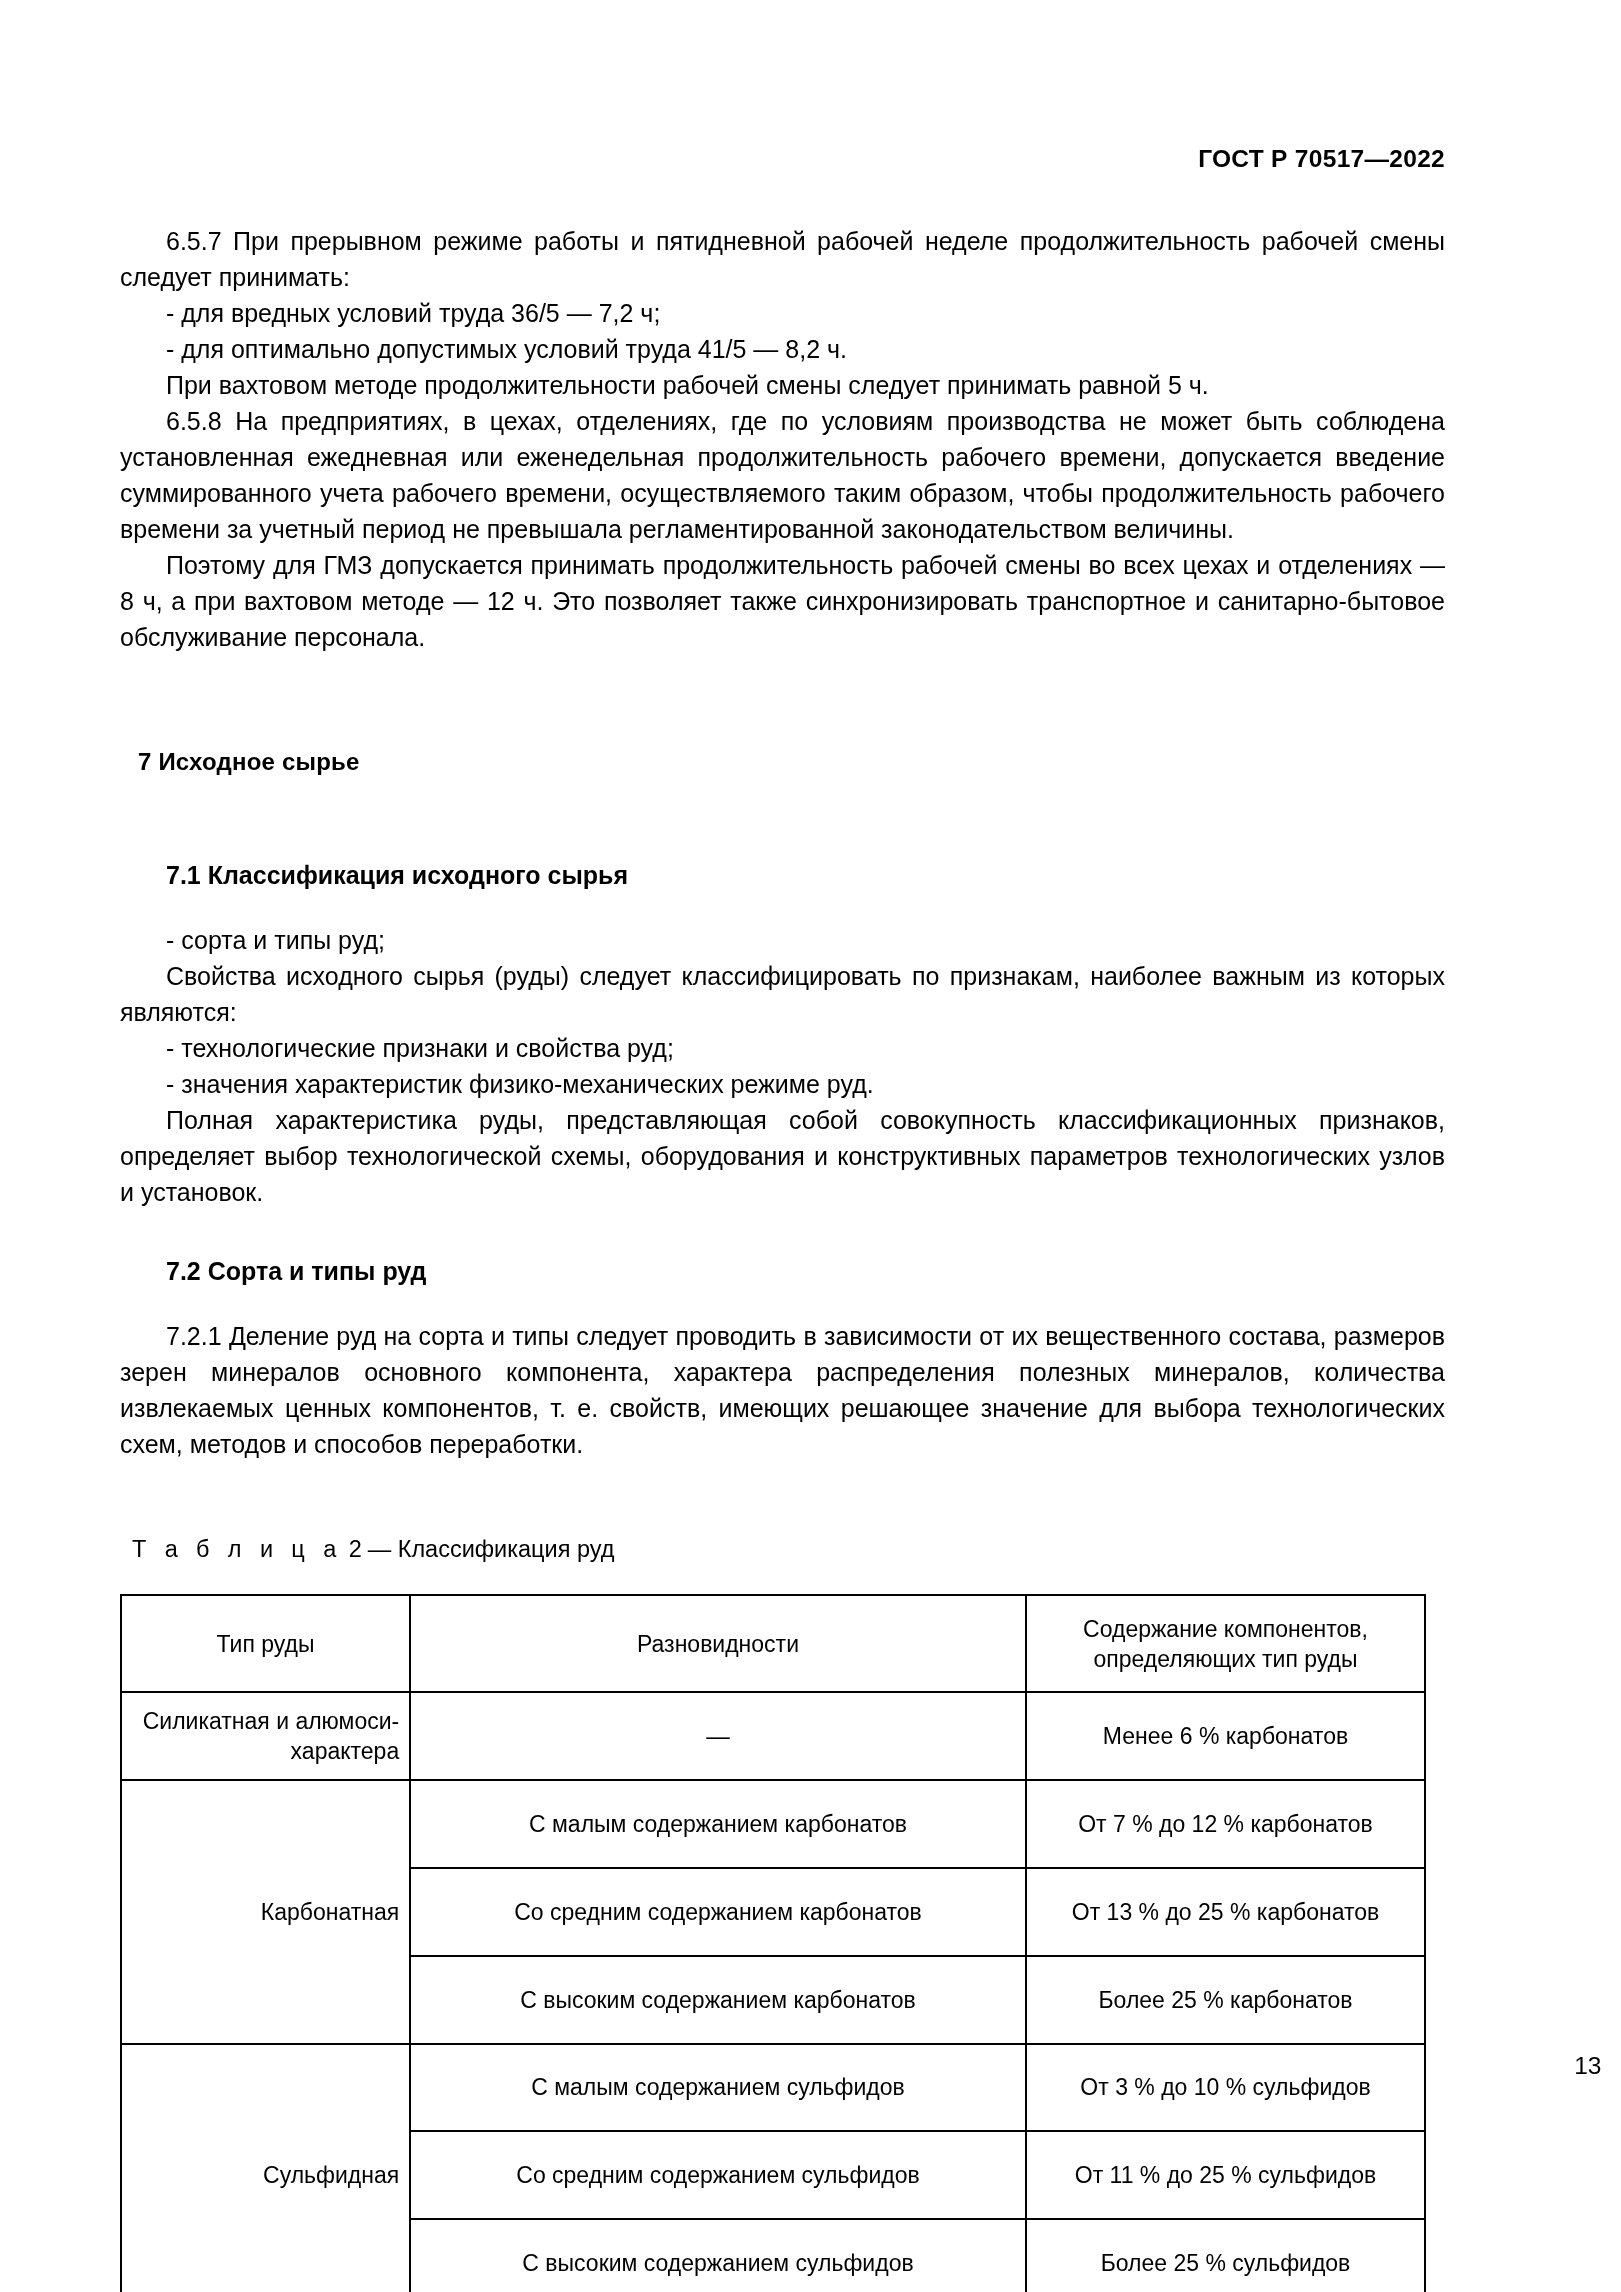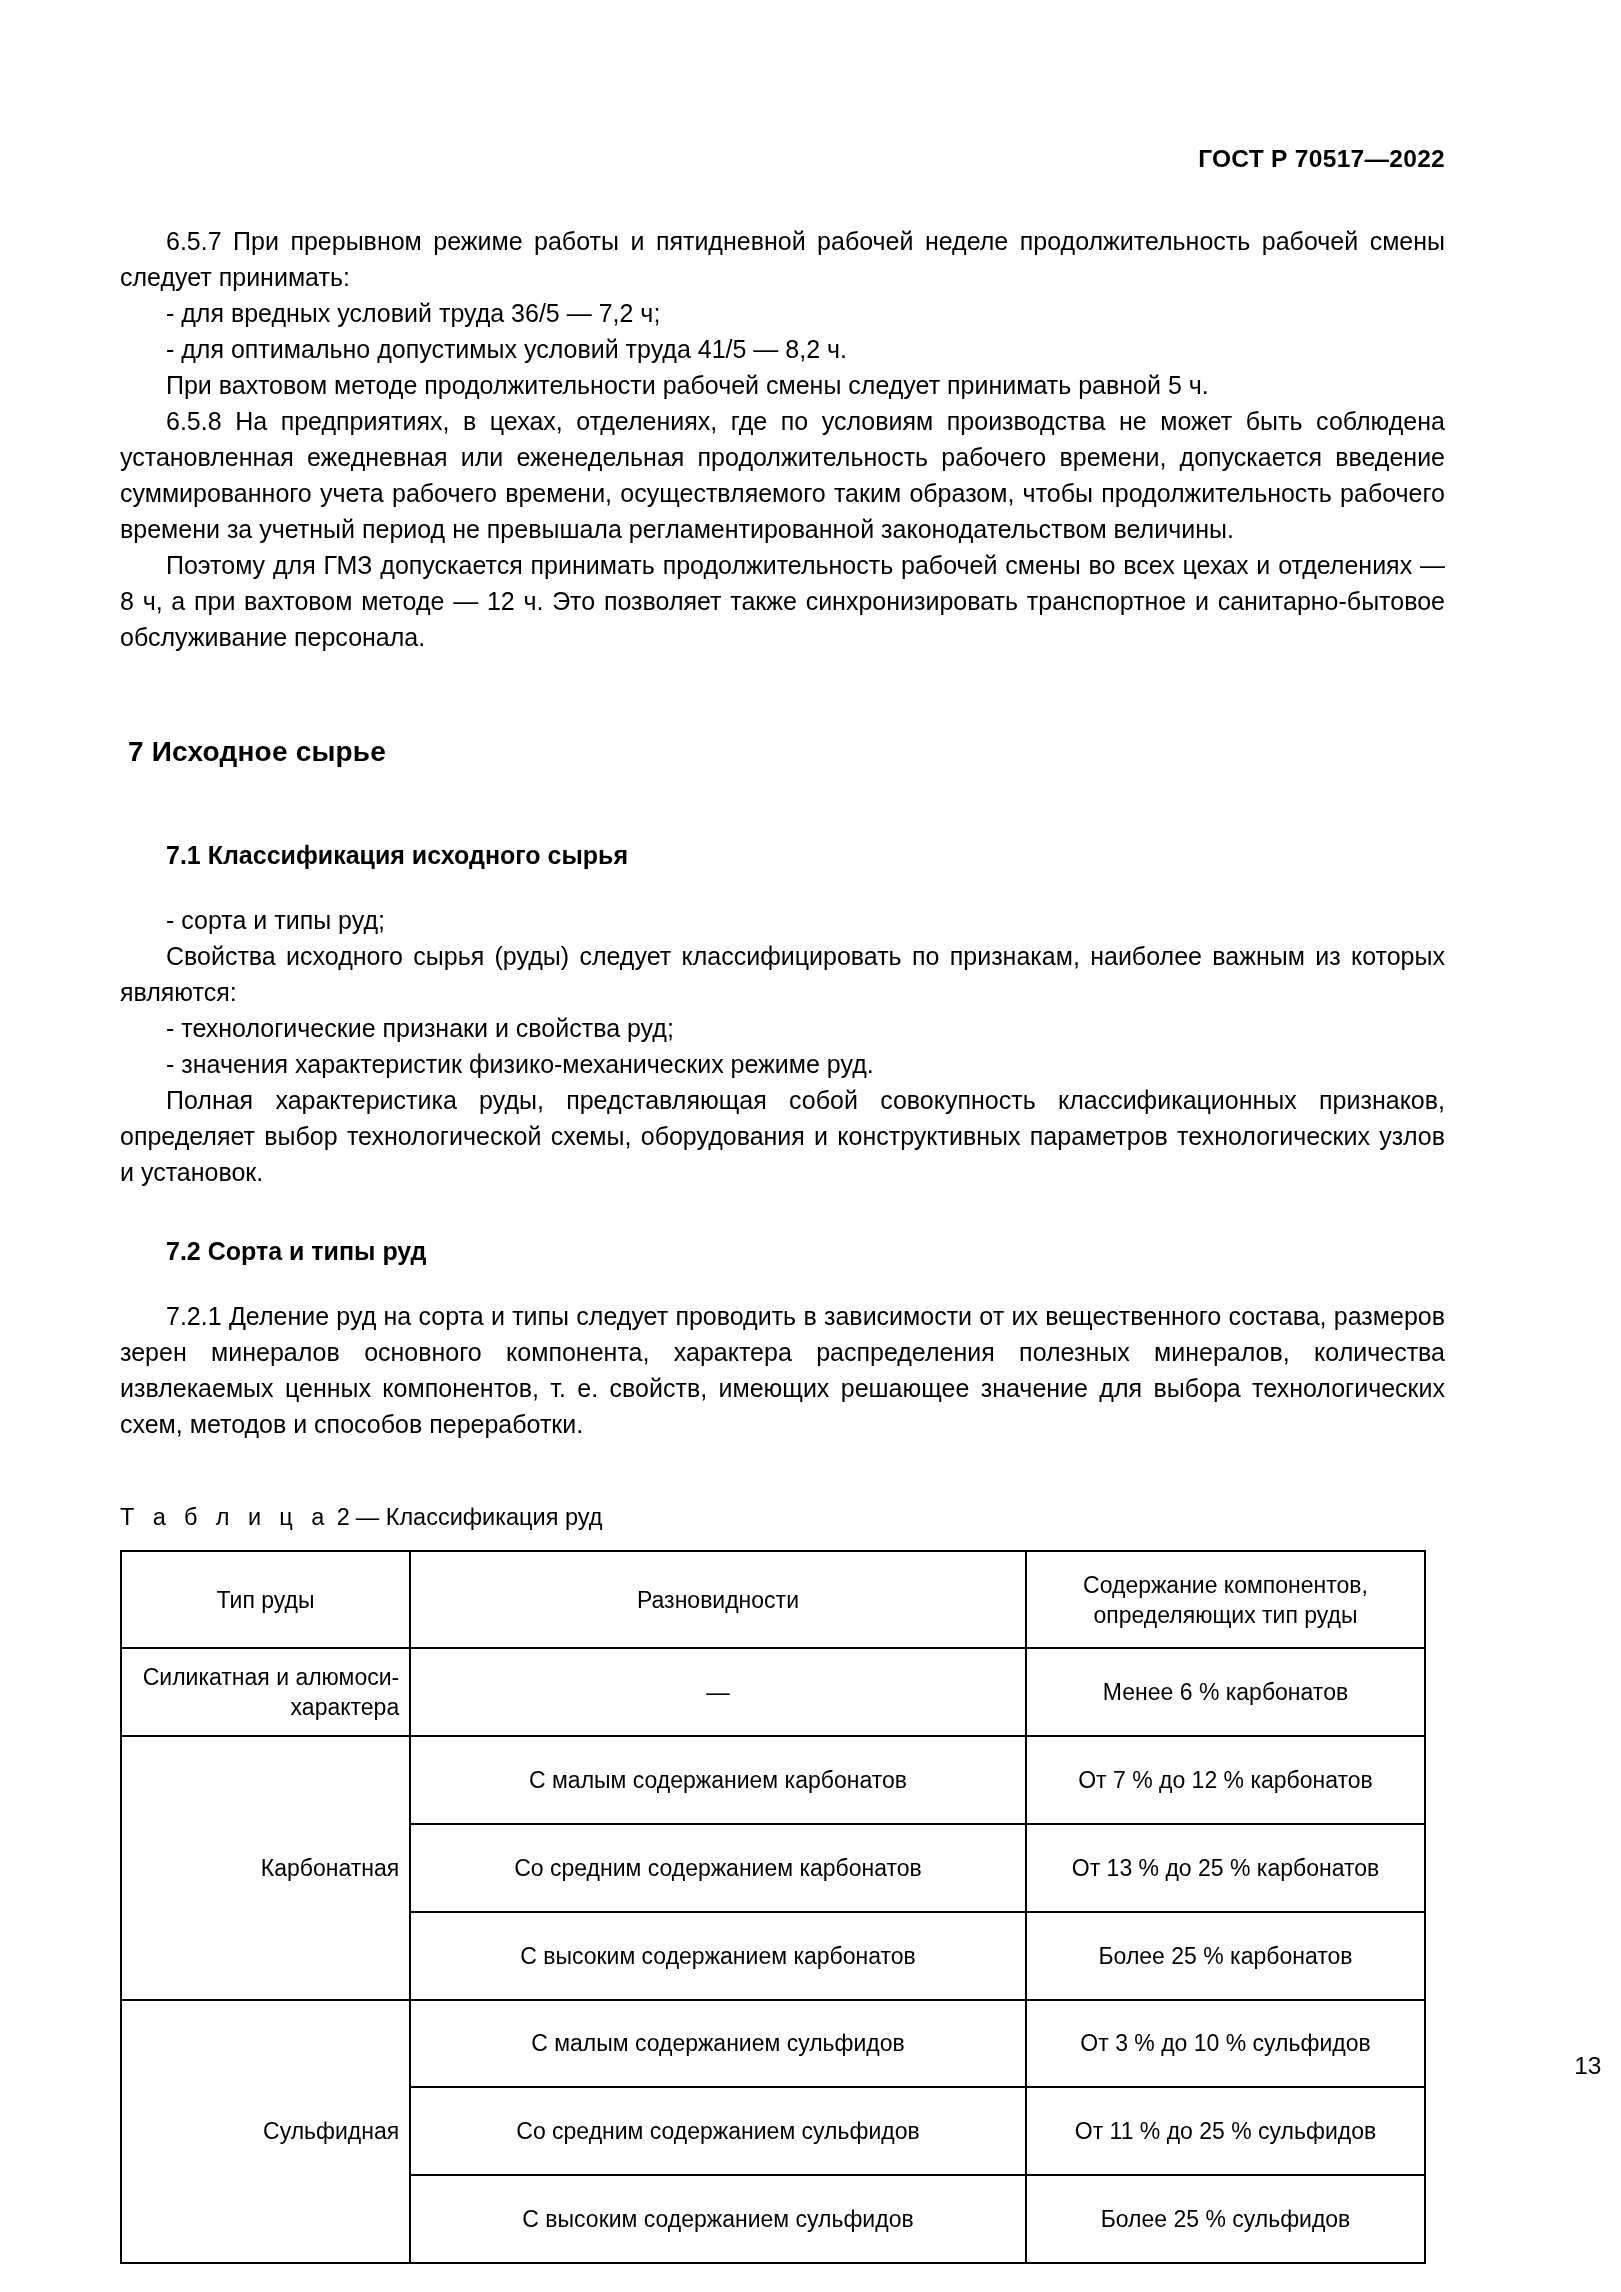--- a/index.html
+++ b/index.html
@@ -56,22 +56,22 @@
   }
   p.ind {
     text-indent: 46px;
   }
   p.dash {
     text-indent: 46px;
   }
 
   
   h2.sec {
-    margin: 8px;
-    font-size: 28px;
+    margin: 18px;
+    font-size: 24px;
     font-weight: bold;
     line-height: 36px;
     letter-spacing: 0.2px;
   }
   h3.sub {
     margin: 0;
     font-size: 25px;
     font-weight: bold;
     line-height: 36px;
     text-indent: 46px;
@@ -79,21 +79,21 @@
 
   .gap-sec-before { height: 71px; }
   .gap-sec-after  { height: 59px; }
   .gap-sub-after  { height: 29px; }
   .gap-sub-before { height: 43px; }
 
   
   .tbl-caption {
     font-size: 23.5px;
     line-height: 33px;
-    margin: 0;
+    margin: 12px;
     white-space: nowrap;
   }
   .tbl-caption .sp {
     letter-spacing: 5.9px;
   }
   .gap-before-caption { height: 59px; }
   .gap-after-caption  { height: 15.7px; }
 
   
   table.cls {

